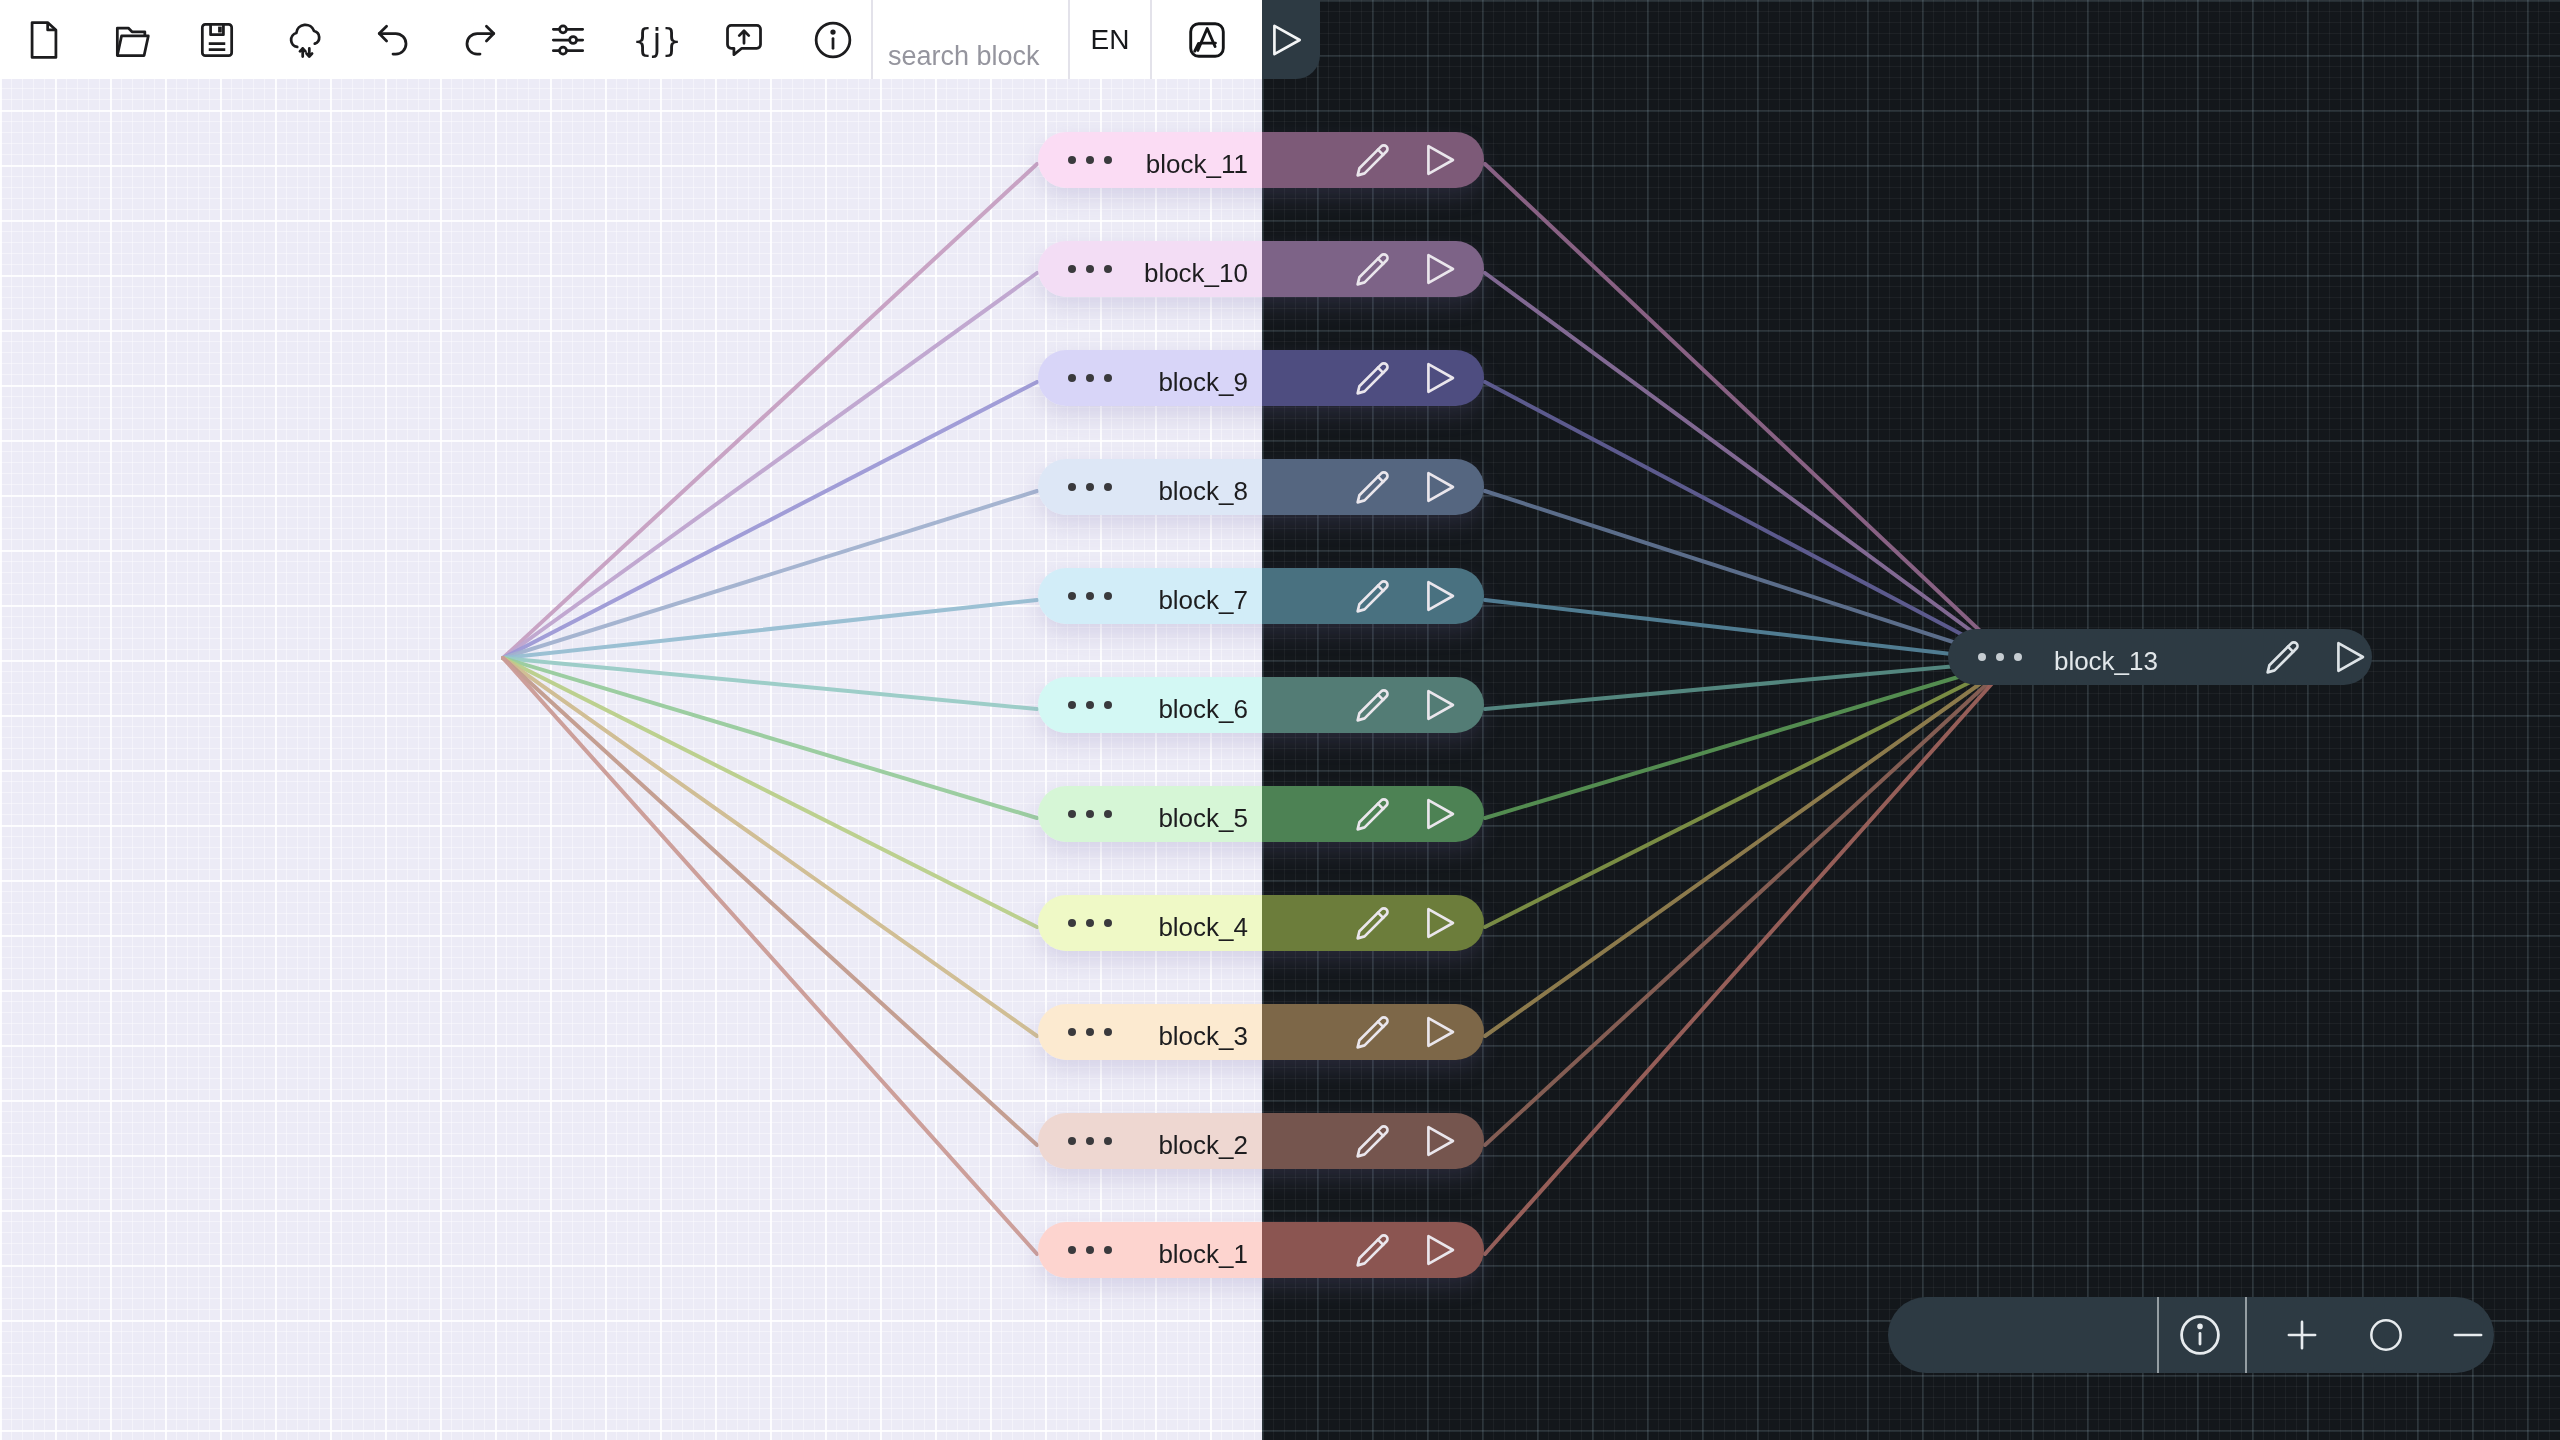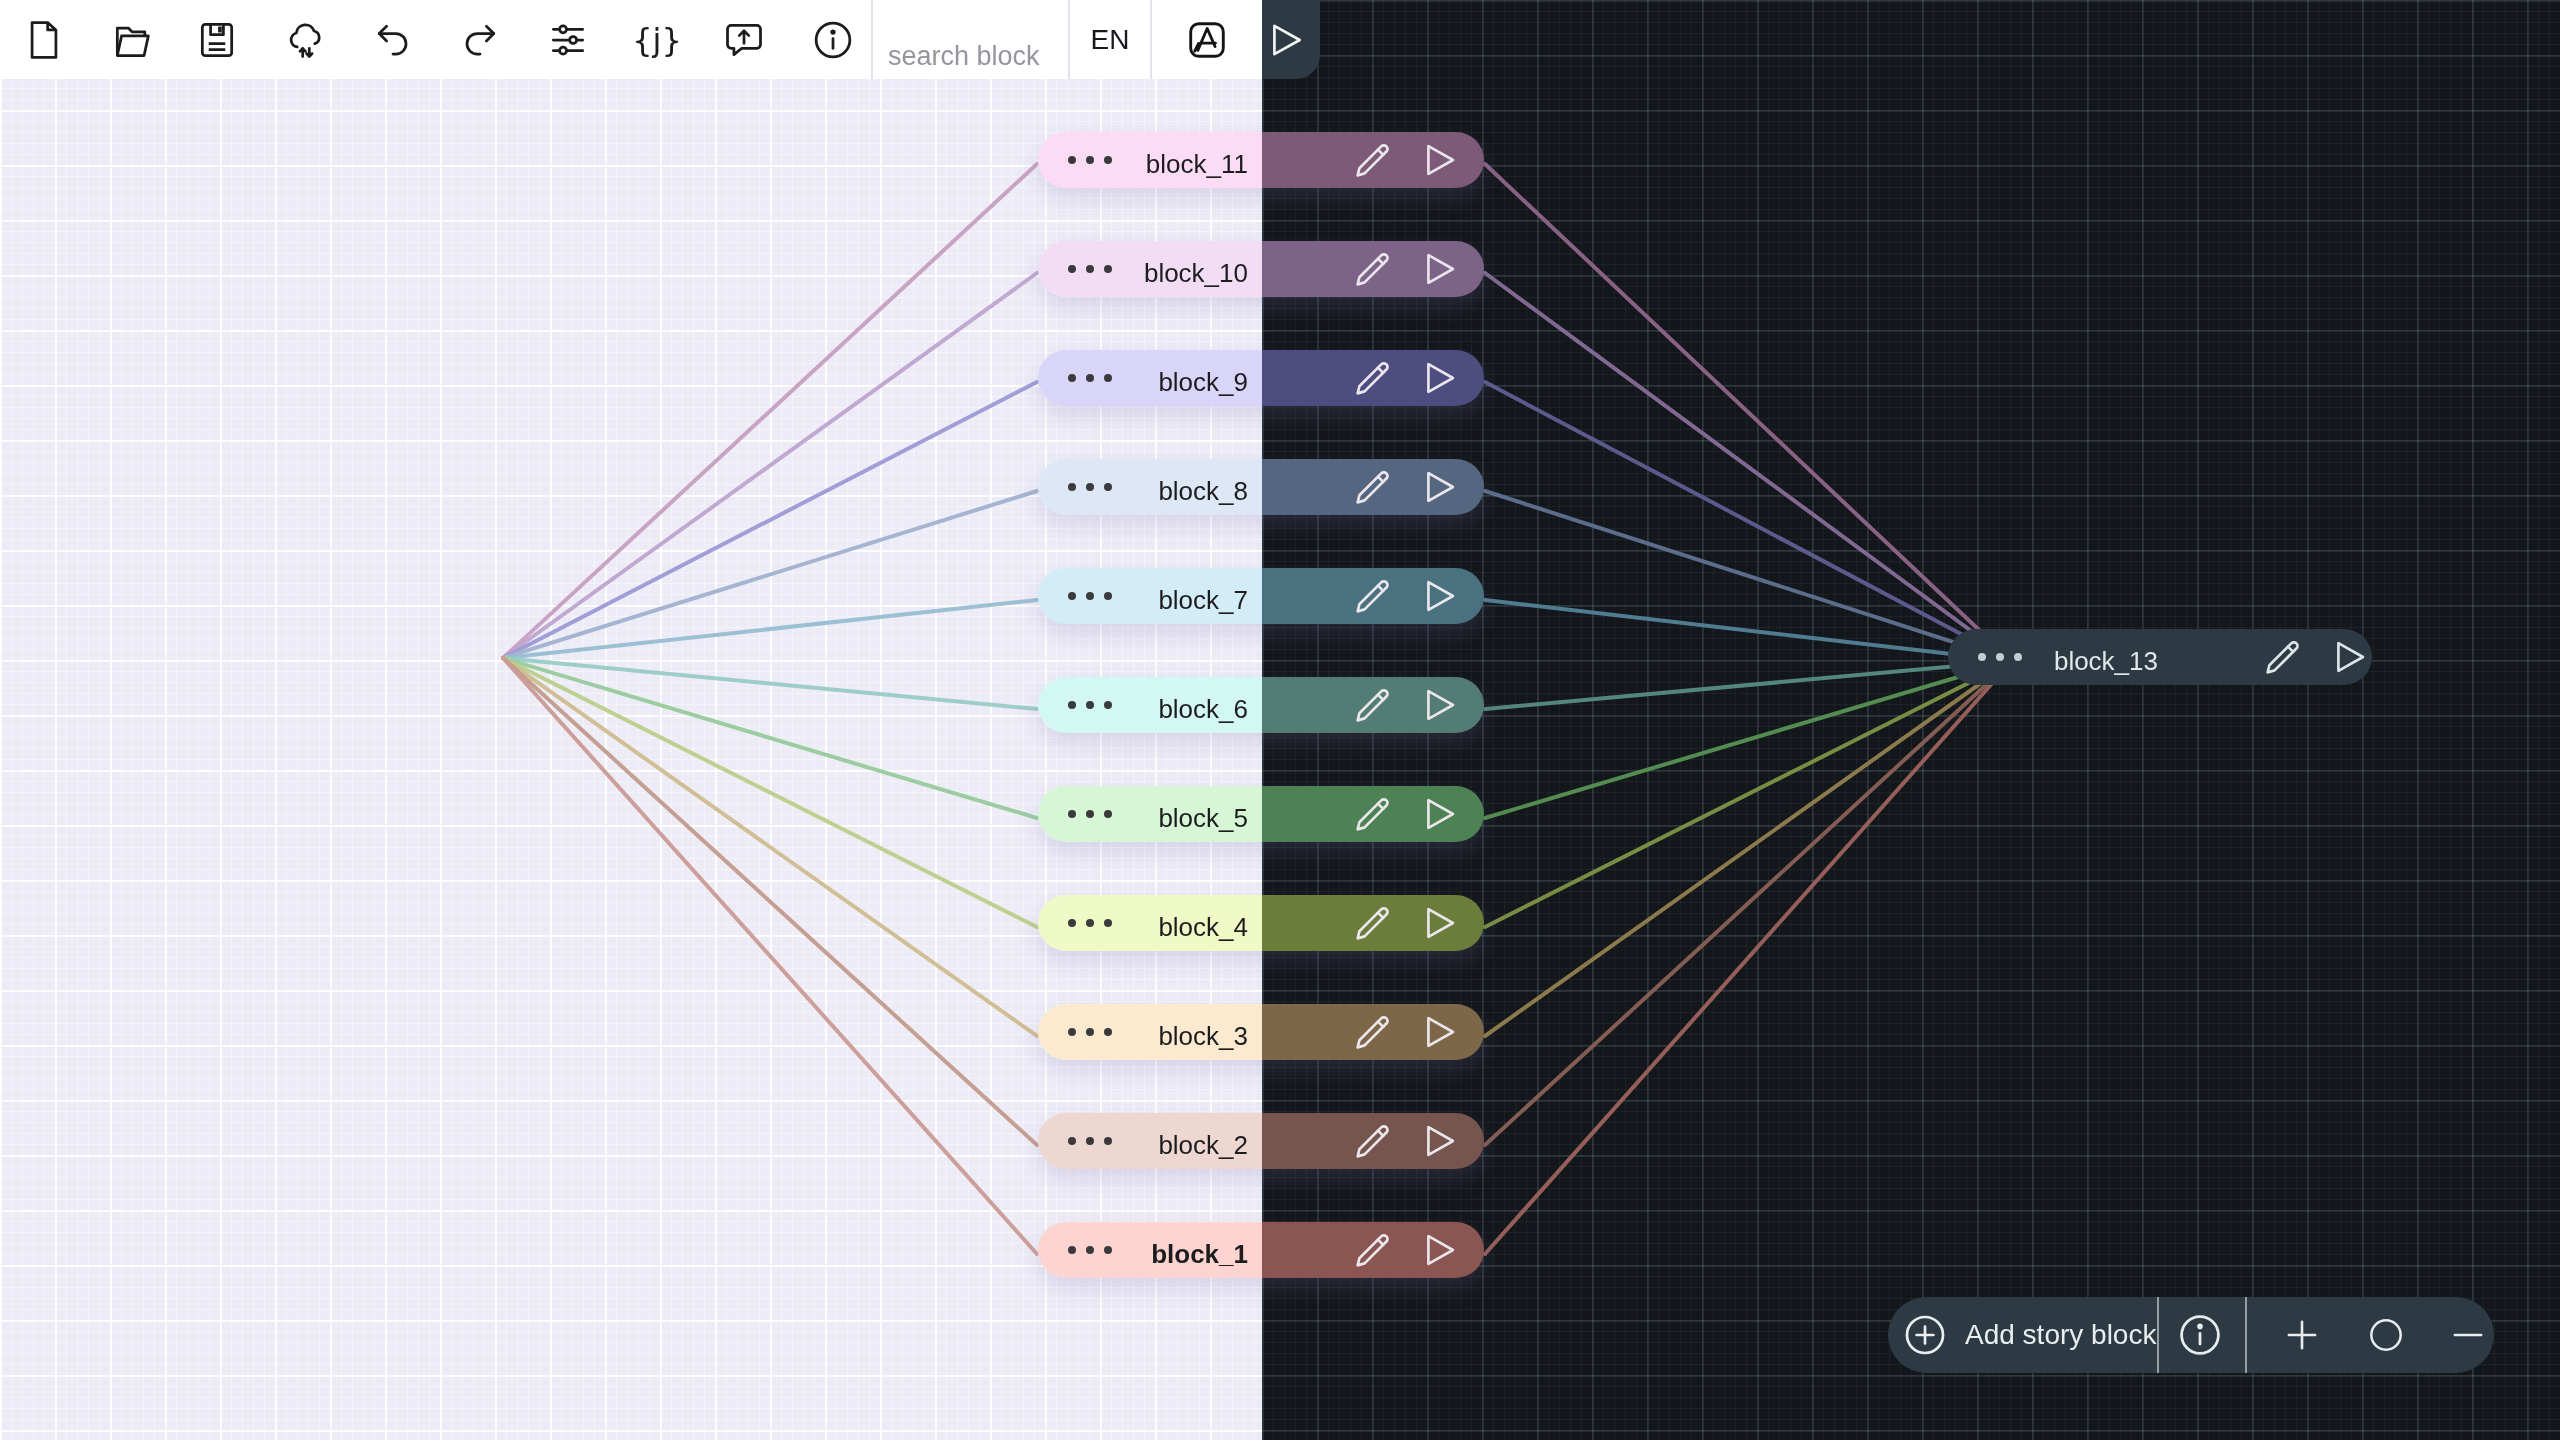--- a/index.html
+++ b/index.html
@@ -295,21 +295,21 @@
           <path d="M4 20l3.6-1L19 7.6a1.9 1.9 0 0 0-2.7-2.7L4.9 16.3 4 20z"></path>
             <path d="M14.6 6.6l2.7 2.7"></path>
         </svg>
       </button>
       <button class="icon-btn playb">
         <svg viewBox="0 0 24 24" fill="none" stroke="currentColor" stroke-width="1.4" stroke-linejoin="round">
           <path d="M7 4.8v14.4L19.8 12 7 4.8z"></path>
         </svg>
       </button>
     </div>
-      <div class="node mid" style="top: 1222px; background: linear-gradient(90deg, rgb(253, 212, 207) 0px, rgb(253, 212, 207) 224px, rgb(139, 85, 81) 224px, rgb(139, 85, 81) 100%); font-weight: bold;">
+      <div class="node mid" style="top: 1222px; background: linear-gradient(90deg, rgb(253, 212, 207) 0px, rgb(253, 212, 207) 224px, rgb(139, 85, 81) 224px, rgb(139, 85, 81) 100%);">
       <button class="dots">
         <span></span>
           <span></span>
           <span></span>
       </button>
       <div class="node-label">block_1</div>
       <button class="icon-btn pencil">
         <svg viewBox="0 0 24 24" fill="none" stroke="currentColor" stroke-width="1.4" stroke-linecap="round" stroke-linejoin="round">
           <path d="M4 20l3.6-1L19 7.6a1.9 1.9 0 0 0-2.7-2.7L4.9 16.3 4 20z"></path>
             <path d="M14.6 6.6l2.7 2.7"></path>
@@ -424,27 +424,20 @@
   </div>
   <div id="toolbar-dark">
     <button id="run-btn">
       <svg viewBox="0 0 24 24" fill="none" stroke="currentColor" stroke-width="1.4" stroke-linejoin="round">
         <path d="M7 4.6v14.8L20.2 12 7 4.6z"></path>
       </svg>
     </button>
   </div>
 
   <div id="bottombar">
-    <button id="add-story">
-      <svg viewBox="0 0 24 24" fill="none" stroke="currentColor" stroke-width="1.4" stroke-linecap="round">
-        <circle cx="12" cy="12" r="9.4"></circle>
-          <path d="M12 7.6v8.8M7.6 12h8.8"></path>
-      </svg>
-      <span>Add story block</span>
-    </button>
     <div class="bb-div" style="left:269px"></div>
     <button class="bb-btn" style="left:282px">
       <svg viewBox="0 0 24 24" fill="none" stroke="currentColor" stroke-width="1.4" stroke-linecap="round" style="width:48px;height:48px">
         <circle cx="12" cy="12" r="9.2"></circle>
           <path d="M12 11.2v5.3"></path>
           <circle cx="12" cy="7.7" r="0.7" fill="currentColor"></circle>
       </svg>
     </button>
     <div class="bb-div" style="left:357px"></div>
     <button class="bb-btn" style="left:384px">

